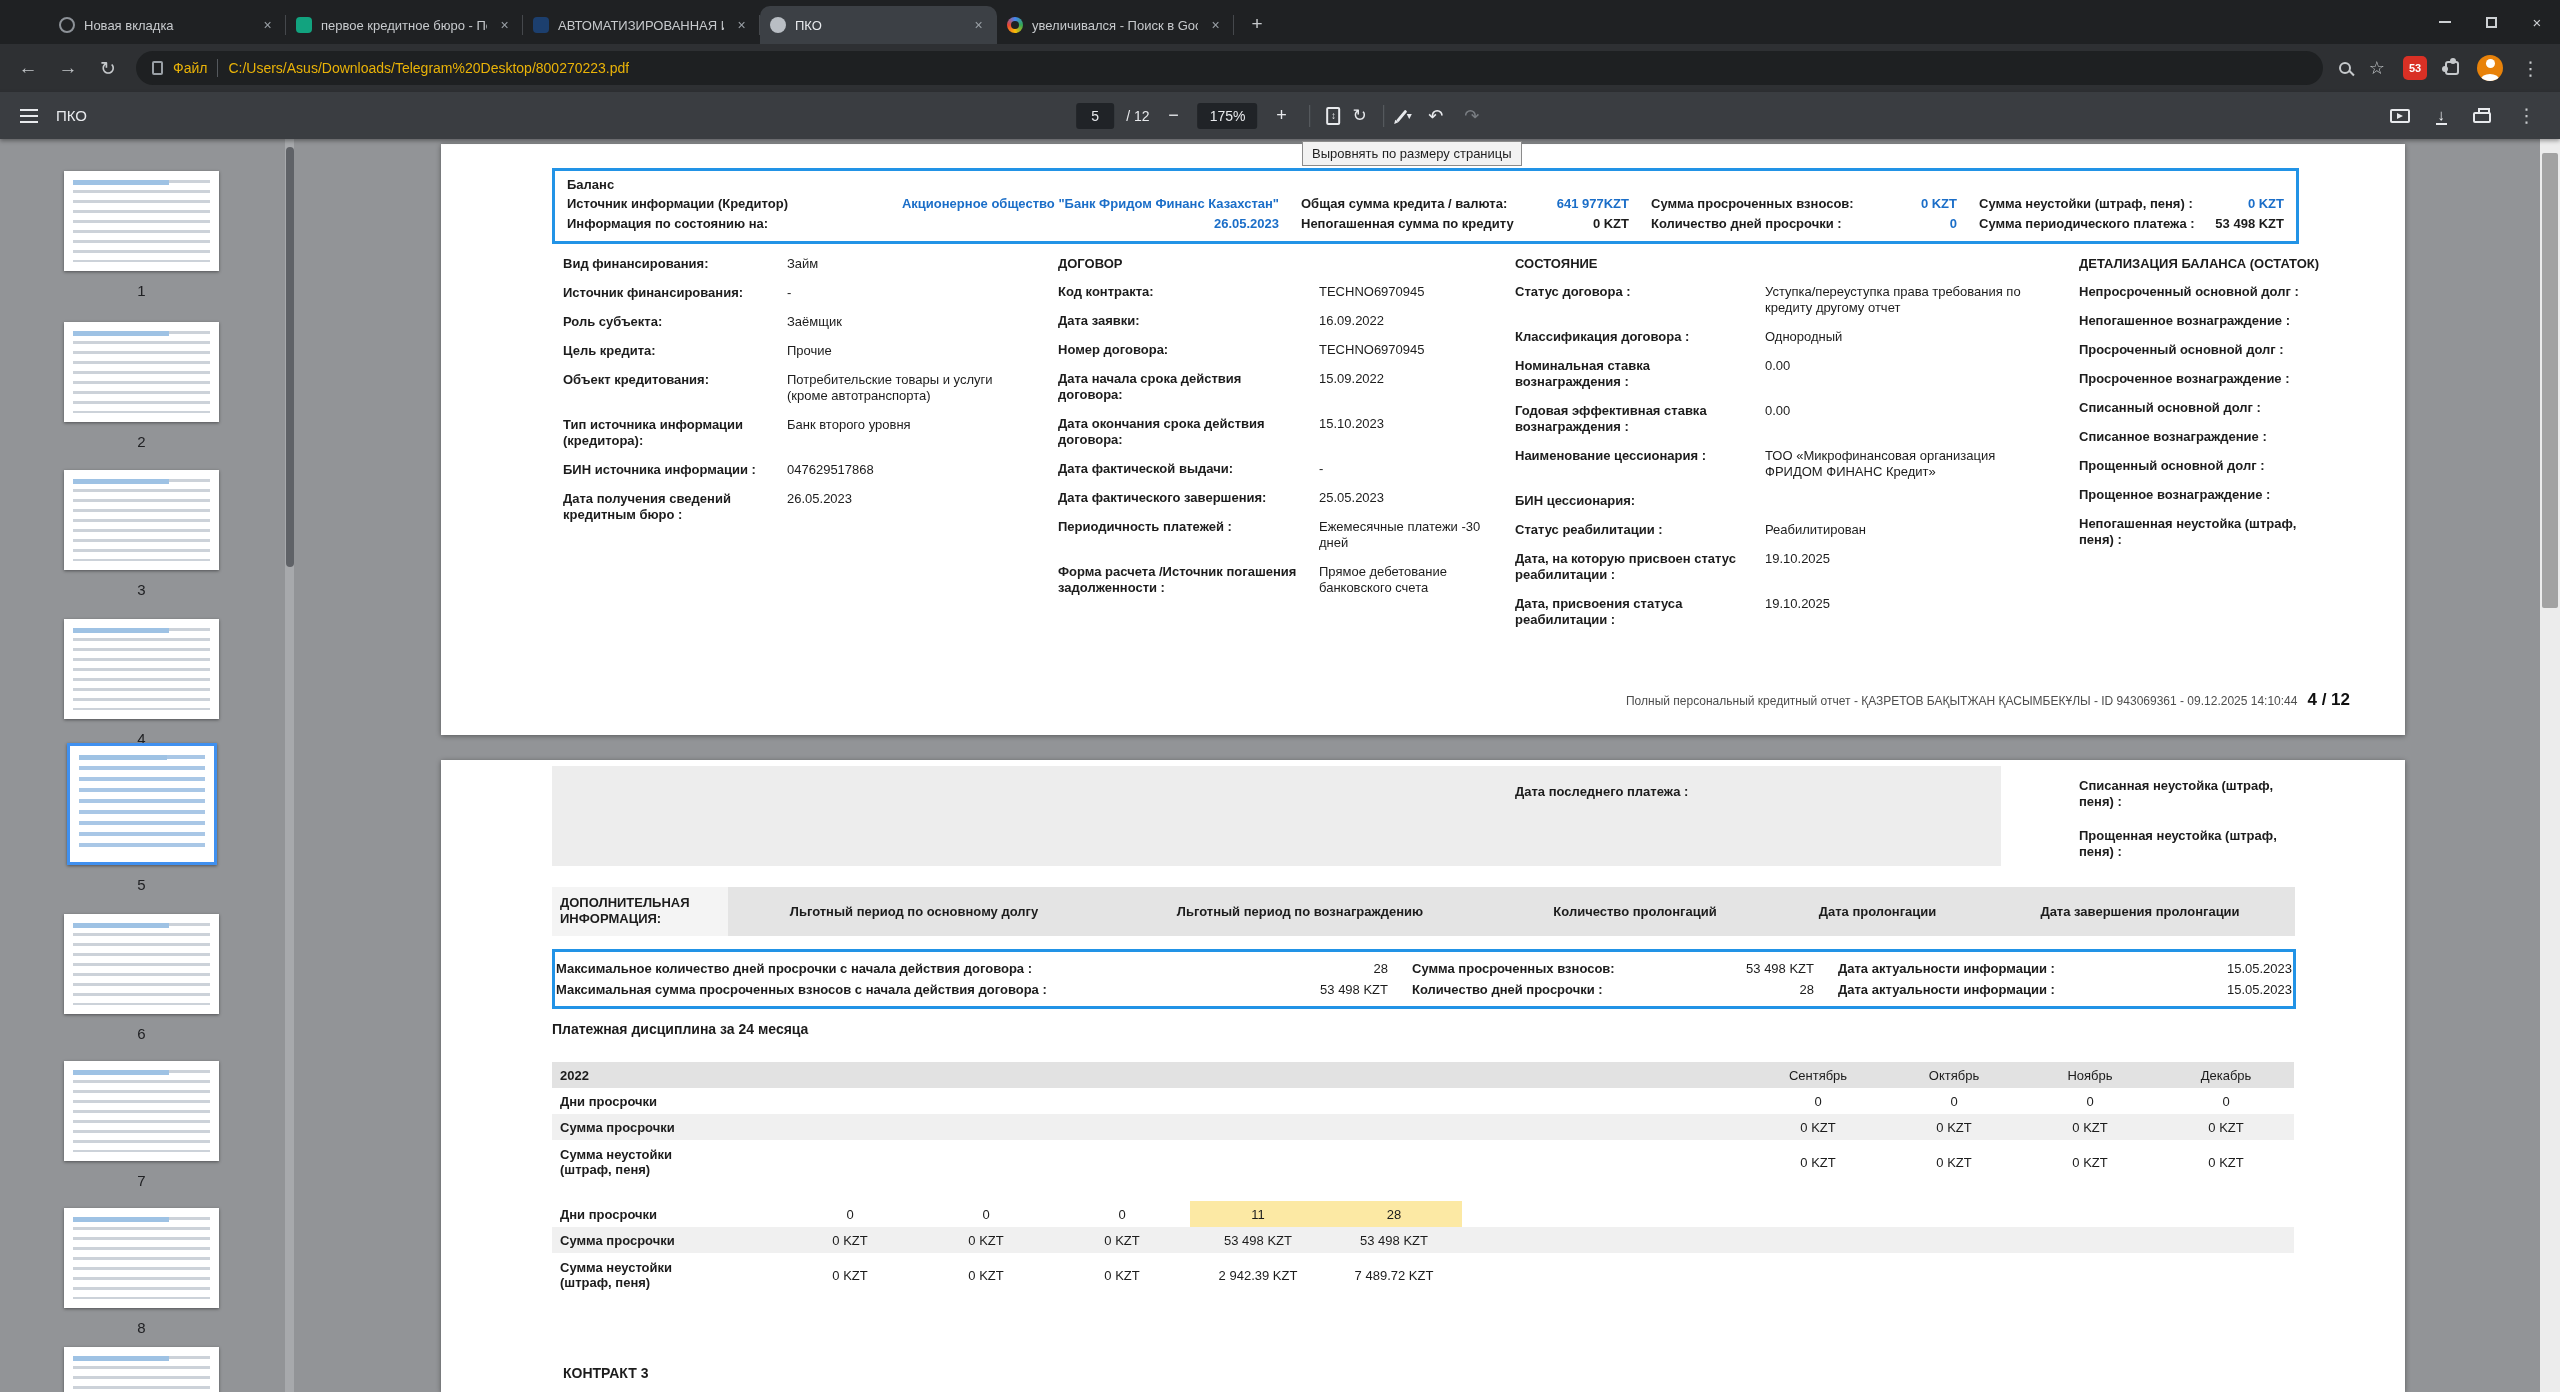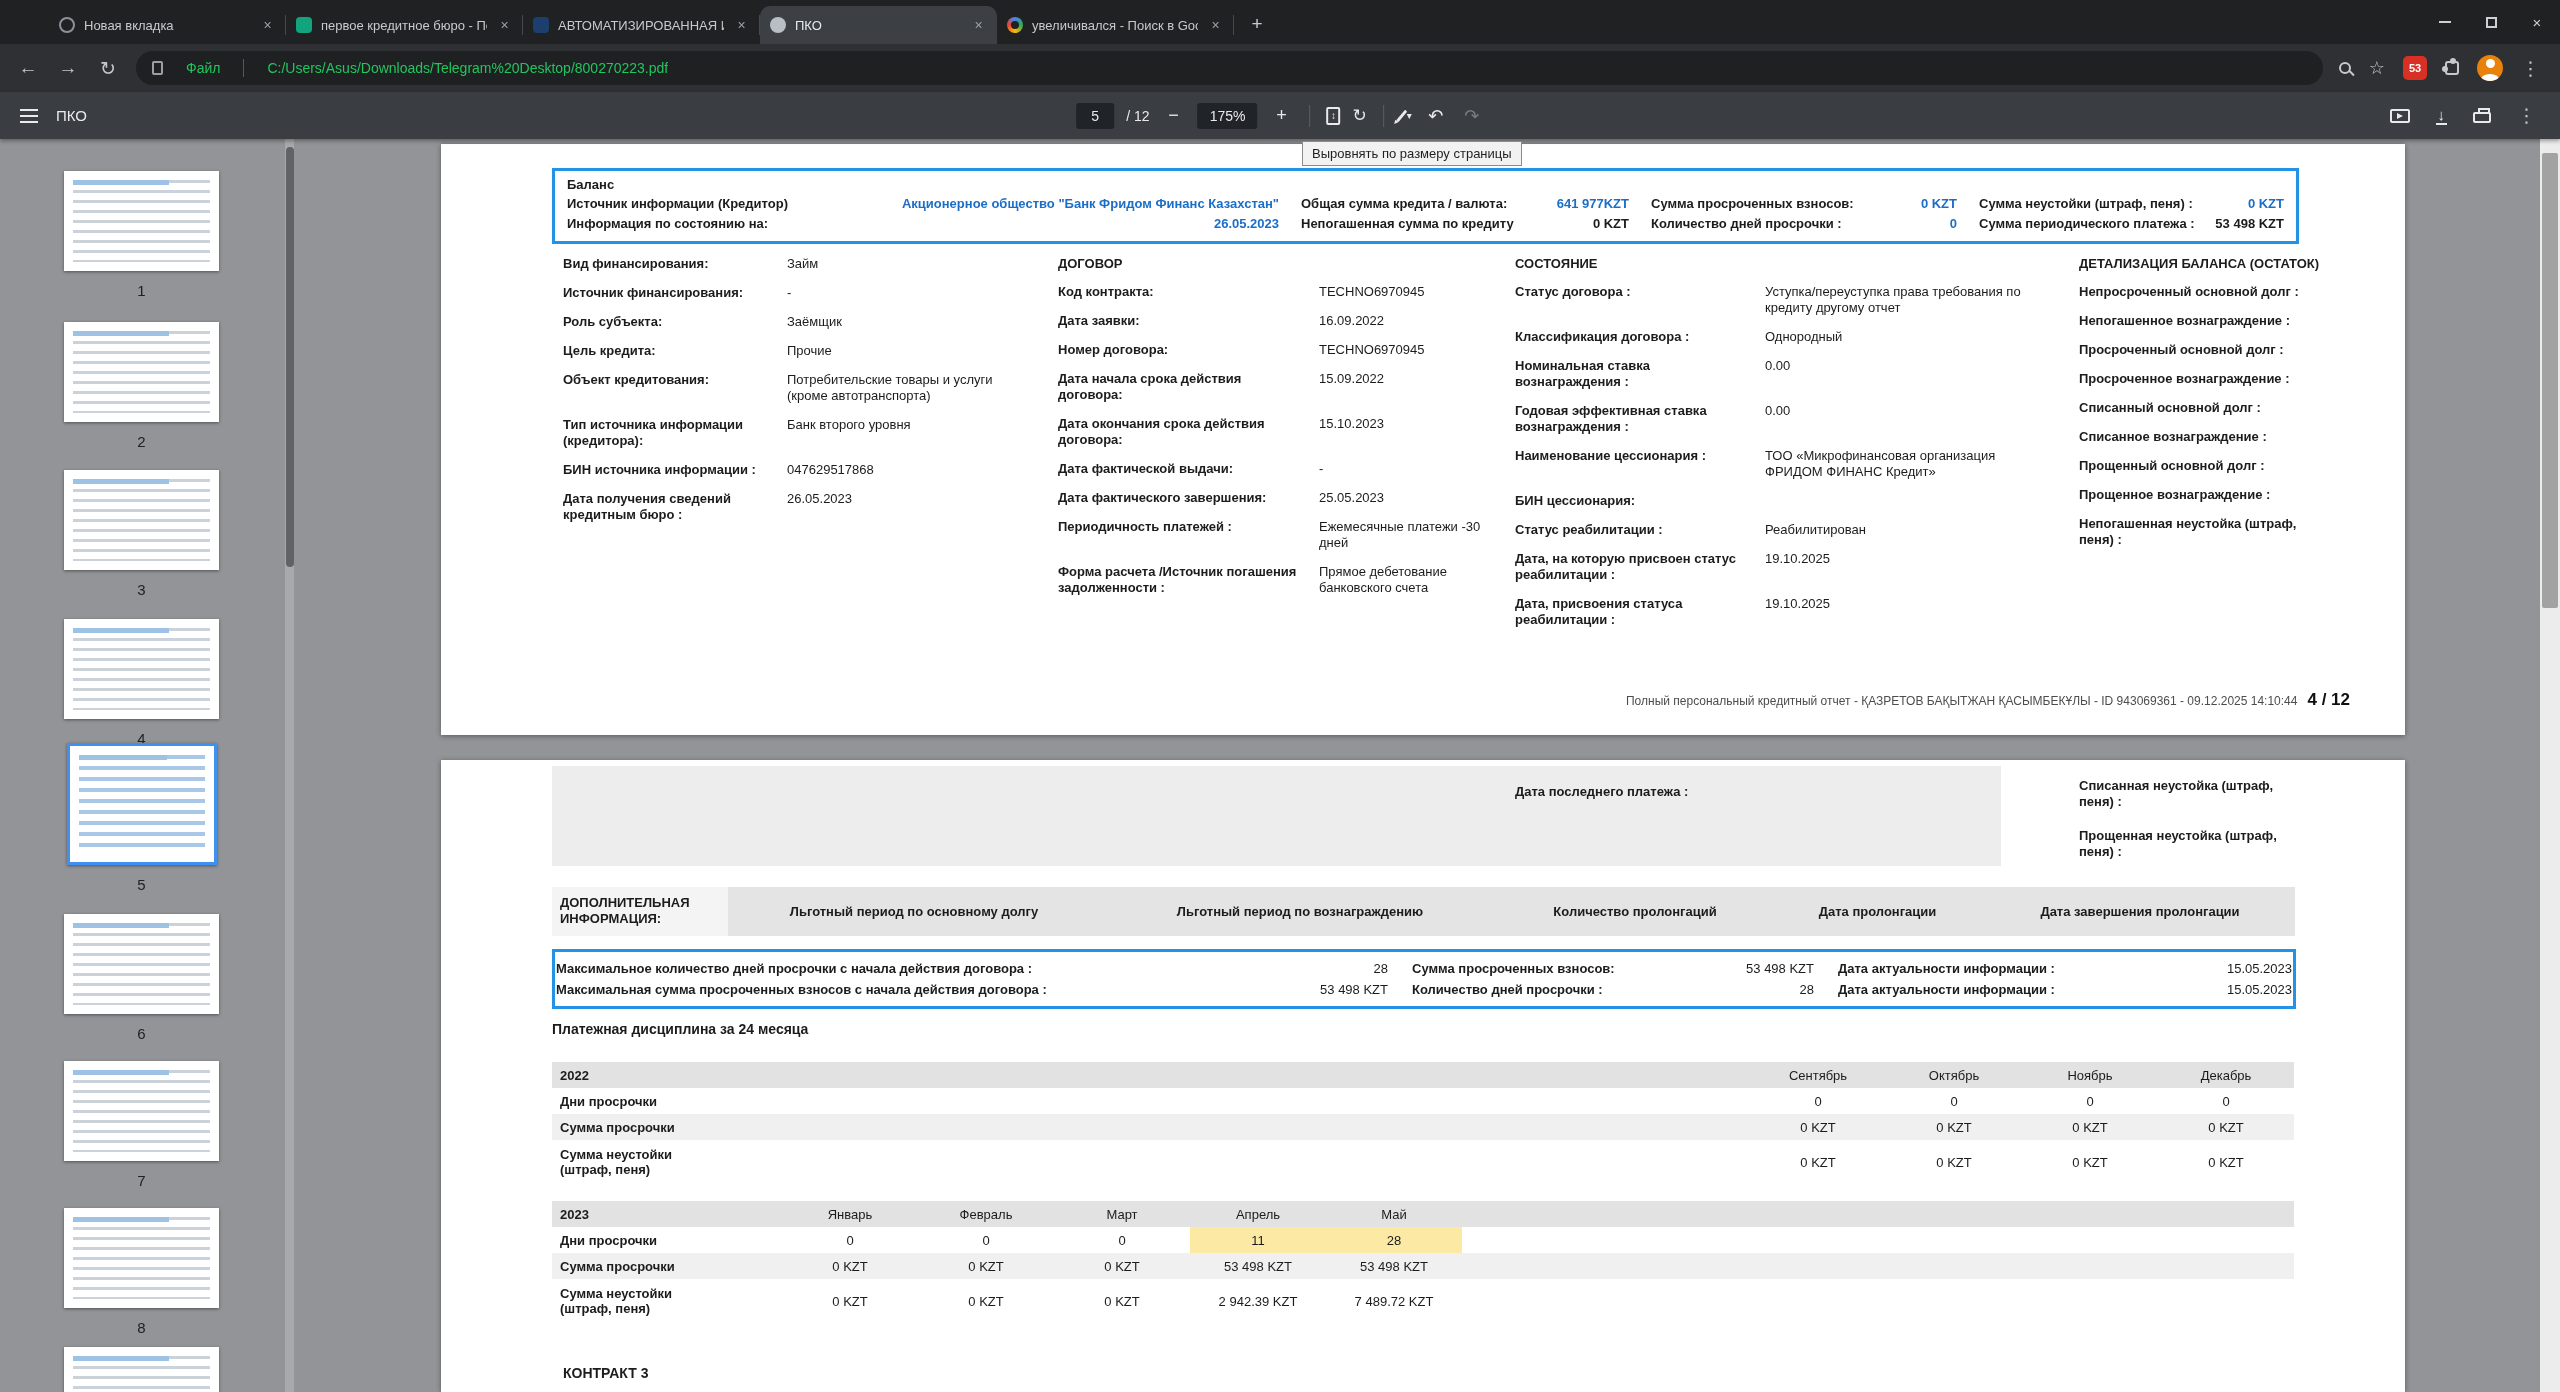--- a/index.html
+++ b/index.html
@@ -23,21 +23,21 @@
   .fav-g::after { content:""; position:absolute; inset:4px; background:#1f2123; border-radius:50%; }
   .newtab-btn { width:30px; height:30px; margin:0 0 4px 8px; color:#c7cacd; font-size:19px; text-align:center; line-height:28px; border-radius:50%; }
   .wincontrols { margin-left:auto; display:flex; height:44px; }
   .winbtn { width:46px; height:44px; display:flex; align-items:center; justify-content:center; color:#cdd0d3; font-size:15px; }
   .ic-min { width:12px; height:2px; background:#cdd0d3; }
   .ic-max { width:11px; height:11px; border:2px solid #cdd0d3; }
 
   
   .addressbar { position:absolute; left:0; top:44px; width:2560px; height:48px; background:#2e3033; display:flex; align-items:center; gap:16px; padding:0 16px; }
   .nav-ic { color:#c6c9cc; font-size:19px; width:24px; text-align:center; }
-  .url-pill { flex:1; height:34px; background:#1e2022; border-radius:17px; display:flex; align-items:center; gap:23px; padding:0 16px; color:#22c55e; font-size:14px; overflow:hidden; }
+  .url-pill { flex:1; height:34px; background:#1e2022; border-radius:17px; display:flex; align-items:center; gap:10px; padding:0 16px; color:#eab308; font-size:14px; overflow:hidden; }
   .doc-ic { width:11px; height:14px; border:2px solid #9aa0a6; border-radius:2px; flex:0 0 11px; }
   .pill-div { width:1px; height:18px; background:#55595e; }
   .url-text { white-space:nowrap; overflow:hidden; }
   .addr-right { display:flex; align-items:center; gap:18px; padding-right:4px; }
   .ic-mag { width:12px; height:12px; border:2px solid #c6c9cc; border-radius:50%; position:relative; }
   .ic-mag::after { content:""; position:absolute; width:7px; height:2px; background:#c6c9cc; right:-6px; bottom:-2px; transform:rotate(45deg); }
   .ic-star { color:#c6c9cc; font-size:18px; }
   .adblock { min-width:24px; height:24px; background:#d93025; border-radius:5px; color:#fff; font-size:11px; font-weight:bold; display:flex; align-items:center; justify-content:center; }
   .ic-ext { width:14px; height:14px; border:2px solid #c6c9cc; border-radius:3px; position:relative; }
   .ic-ext::before { content:""; position:absolute; top:-5px; left:3px; width:6px; height:6px; background:#c6c9cc; border-radius:50%; }
@@ -540,29 +540,20 @@
       <div class="tl"><span class="b wrapn">Сумма неустойки (штраф, пеня)</span></div>
       <div class="sp"></div>
       <div class="tc">0 KZT</div>
       <div class="tc">0 KZT</div>
       <div class="tc">0 KZT</div>
       <div class="tc">0 KZT</div>
     </div>
   </div>
 
   <div class="ptab" id="t23">
-    <div class="tr th">
-      <div class="tl b">2023</div>
-      <div class="tc">Январь</div>
-      <div class="tc">Февраль</div>
-      <div class="tc">Март</div>
-      <div class="tc">Апрель</div>
-      <div class="tc">Май</div>
-      <div class="sp"></div>
-    </div>
     <div class="tr">
       <div class="tl"><span class="b wrapn">Дни просрочки</span></div>
       <div class="tc">0</div>
       <div class="tc">0</div>
       <div class="tc">0</div>
       <div class="tc hl">11</div>
       <div class="tc hl">28</div>
       <div class="sp"></div>
     </div>
     <div class="tr alt">

